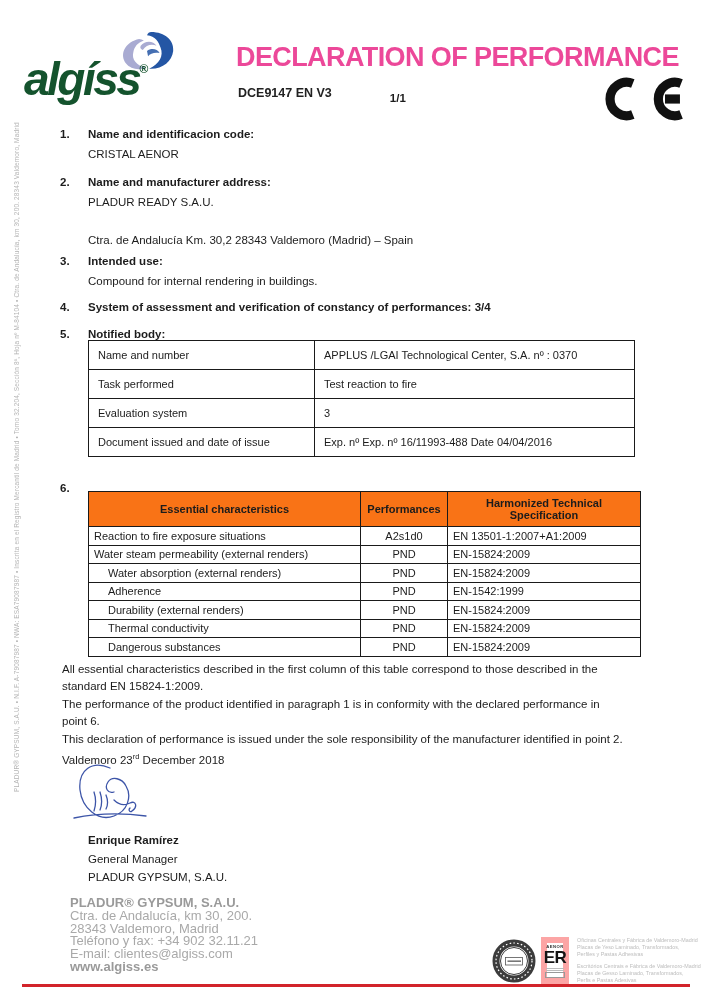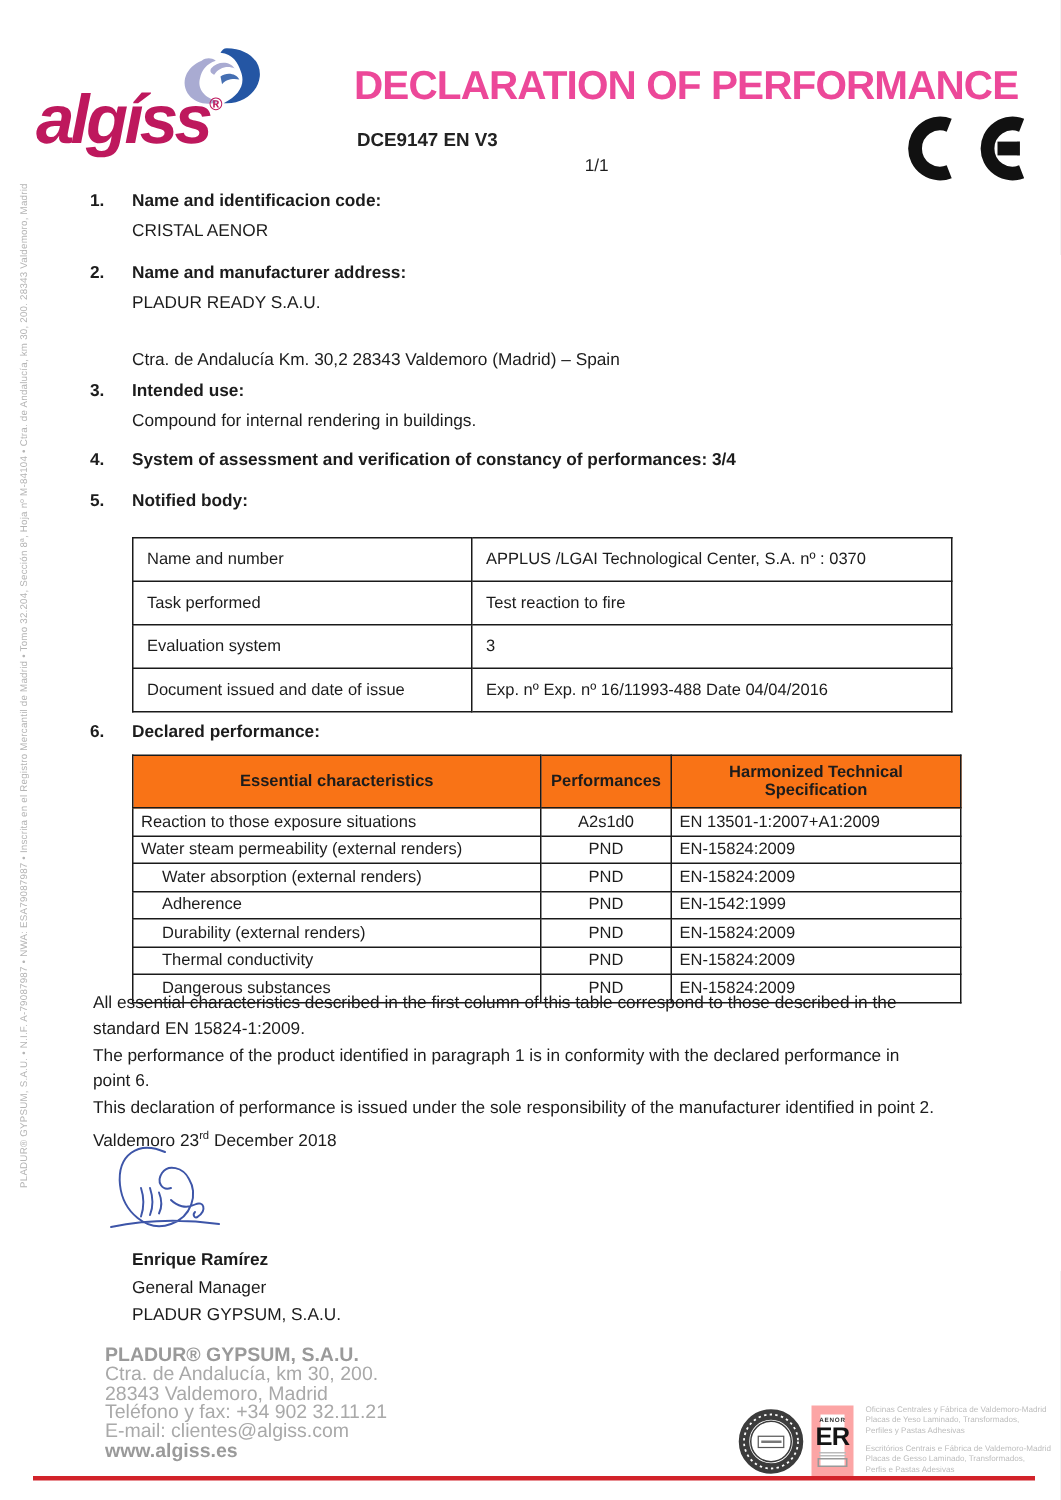--- a/index.html
+++ b/index.html
@@ -15,42 +15,42 @@
     transform:rotate(-90deg); transform-origin:left top;
     font-size:6.5px; color:#b4b4b4; white-space:nowrap; letter-spacing:.15px;
   }
 
   
   .logo { position:absolute; left:24px; top:30px; width:190px; height:90px; }
   .logo-swirl { position:absolute; left:90px; top:0px; }
   .logo-text {
     position:absolute; left:0; top:26px;
     font-size:46px; font-weight:bold; font-style:italic;
-    color:#be185d; letter-spacing:-2.5px; line-height:1;
+    color:#14532d; letter-spacing:-2.5px; line-height:1;
   }
   .logo-reg { font-size:12px; font-style:normal; vertical-align:22px; letter-spacing:0; }
   .title {
     position:absolute; left:236px; top:42px;
     font-size:27px; font-weight:bold; letter-spacing:-.6px; white-space:nowrap; color:#ec4899;
   }
   .doc-row { position:absolute; left:238px; top:86px; display:flex; align-items:flex-start;gap:42px; }
   .doc-code { font-size:12.5px; font-weight:bold; color:#222; }
-  .page-ind { font-size:11.5px; font-weight:normal; margin-left:16px; margin-top:19px; }
+  .page-ind { font-size:11.5px; font-weight:bold; margin-left:16px; margin-top:6px; }
   .ce { position:absolute; left:596px; top:74px; }
 
   
   .sec { position:absolute; left:60px; width:628px; display:flex; font-size:11.5px; }
   .sec-num { width:28px; font-weight:bold; flex:none; }
   .sec-body { flex:1; }
   .sec-h { font-weight:bold; }
   .sec-line { margin-top:8px; }
   .gap-big { margin-top:26px; }
 
   
-  .nb-table { border-collapse:collapse; margin-top:18px; width:547px; font-size:11px; }
+  .nb-table { border-collapse:collapse; margin-top:0; width:547px; font-size:11px; }
   .nb-table td { border:1px solid #1a1a1a; padding:6px 9px; height:16px; vertical-align:middle; }
   .nb-table td.lbl { width:207px; }
 
   
   .perf-table { border-collapse:collapse; margin-top:9px; width:553px; font-size:11px; }
   .perf-table th {
     border:1px solid #1a1a1a; background:#f97316; font-weight:bold;
     padding:2px 4px; text-align:center; height:30px;
   }
   .perf-table td { border:1px solid #1a1a1a; padding:1px 5px; height:15.5px; vertical-align:middle; }
@@ -169,30 +169,29 @@
           <td>Exp. nº Exp. nº 16/11993-488  Date 04/04/2016</td>
         </tr>
       </tbody>
         </table>
     </div>
   </div>
 
   <div class="sec" style="top:482px">
     <div class="sec-num">6.</div>
     <div class="sec-body">
-      <div class="sec-h">Declared performance:</div>
       <table class="perf-table">
         <tbody>
             <tr>
           <th class="c-char">Essential characteristics</th>
           <th class="c-perf">Performances</th>
           <th>Harmonized Technical Specification</th>
         </tr>
         <tr>
-          <td>Reaction to those exposure situations</td>
+          <td>Reaction to fire exposure situations</td>
           <td class="c-perf">A2s1d0</td>
           <td>EN 13501-1:2007+A1:2009</td>
         </tr>
         <tr>
           <td>Water steam permeability (external renders)</td>
           <td class="c-perf">PND</td>
           <td>EN-15824:2009</td>
         </tr>
         <tr>
           <td class="indent">Water absorption (external renders)</td>

